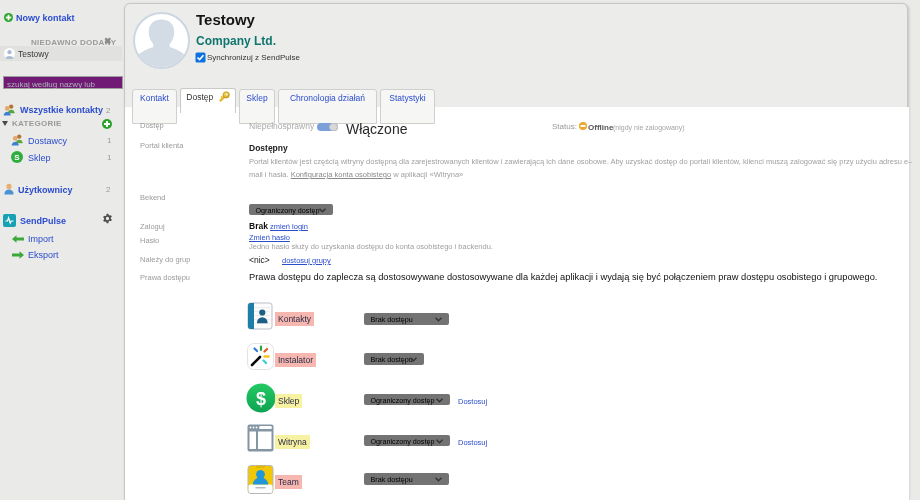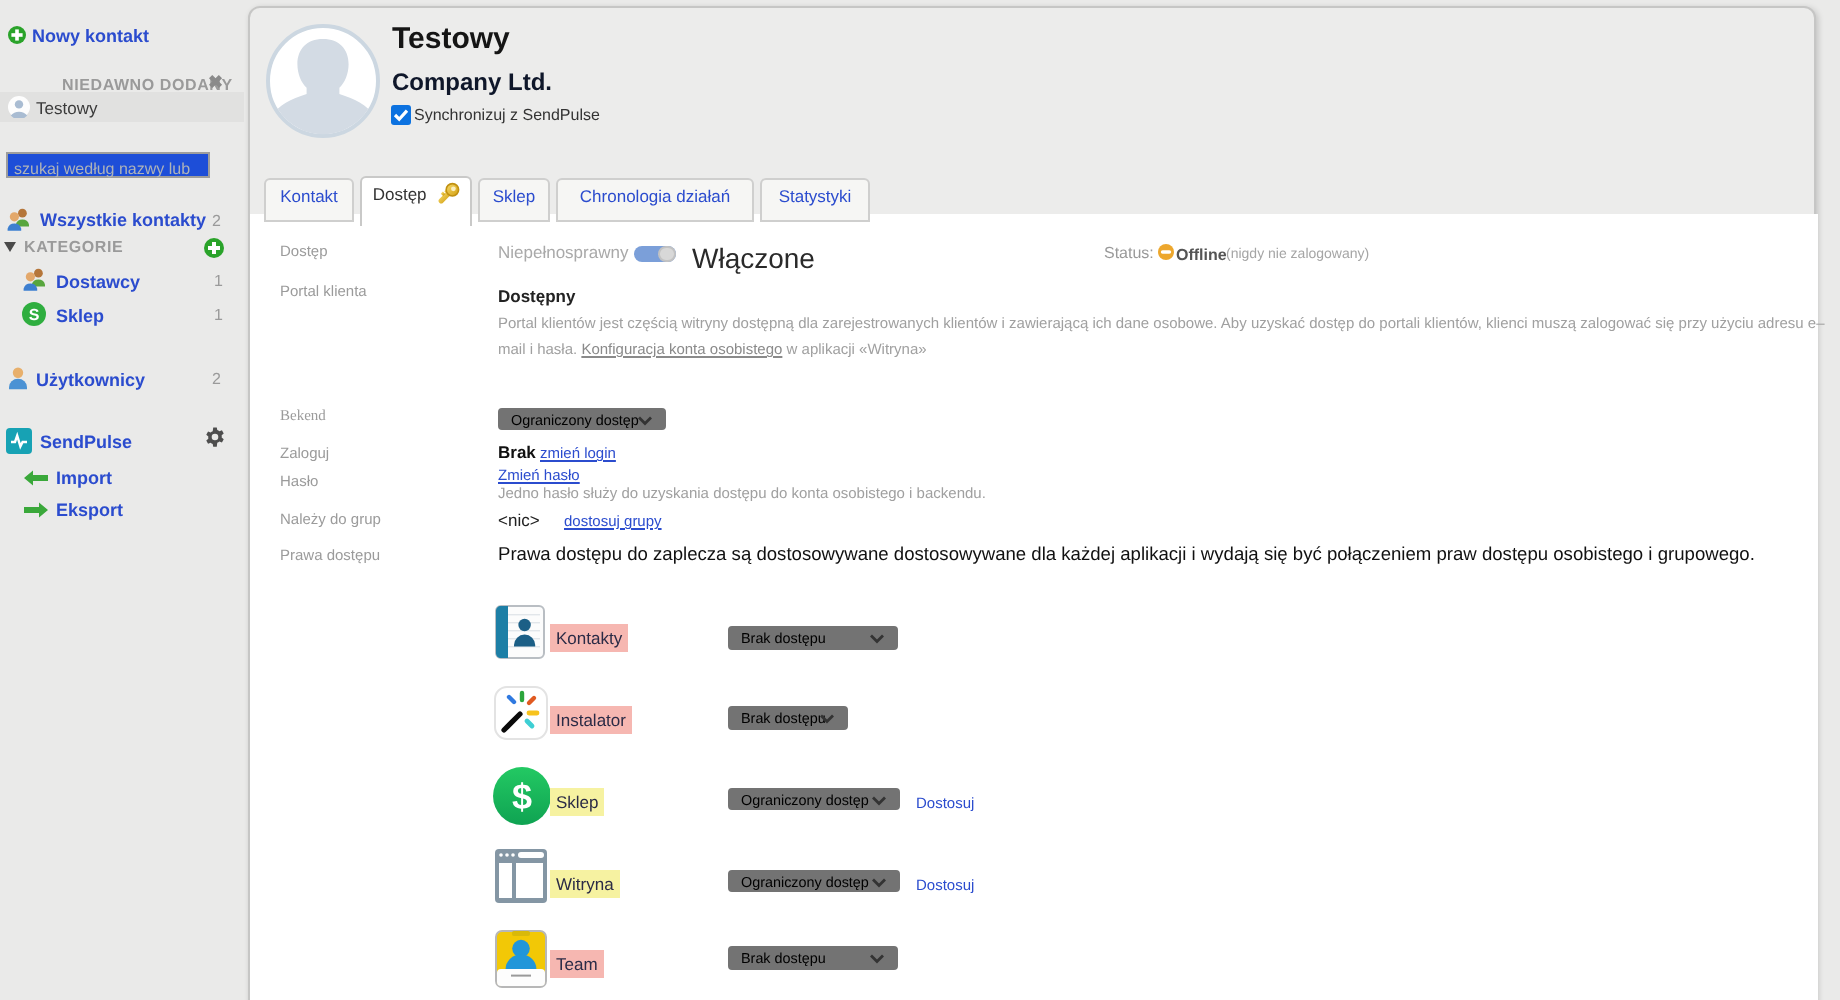--- a/index.html
+++ b/index.html
@@ -1,33 +1,33 @@
 <!DOCTYPE html>
 <html><head>
 <meta charset="utf-8">
 <style>
 * { margin:0; padding:0; box-sizing:border-box; }
 html,body { width:920px; height:500px; overflow:hidden; }
 body { font-family:"Liberation Sans", sans-serif; background:#eaeae9; position:relative; }
 .abs { position:absolute; }
-.blue { color:#2b4cce;font-weight:bold; }
+.blue { color:#2b4cce; }
 .bold { font-weight:bold; }
 
 
 #sidebar { position:absolute; left:0; top:0; width:122px; height:500px; background:#eaeae9; }
 .sb-item { position:absolute; white-space:nowrap; }
 
 
 #card { position:absolute; left:124px; top:3px; width:784px; height:520px;
   background:#ececeb; border:1px solid #c6c6c5; border-radius:6px 6px 0 0;
   box-shadow:1px 1px 3px rgba(0,0,0,0.18); }
 #cardwhite { position:absolute; left:0; top:103px; width:784px; height:417px; background:#ffffff; }
 
 
-.tab { position:absolute; top:85px; height:22px; background:#f6f6f4; border:1px solid #cfcfce;
+.tab { position:absolute; top:85px; height:35px; background:#f6f6f4; border:1px solid #cfcfce;
   border-radius:3px 3px 0 0; color:#2b4cce; font-size:8.5px; text-align:center; line-height:16px; }
 .tab-active { top:84px; height:25px; background:#ffffff; border:1px solid #c9c9c8; border-bottom:none;
   color:#333; line-height:17px; z-index:3; }
 
 
 .flabel { position:absolute; left:15px; color:#9b9b9b; font-size:7.5px; }
 .link { color:#2b4cce; text-decoration:underline; }
 
 
 .sel { position:absolute; background:#737373; border:3px solid #737373; border-radius:2px;
@@ -56,21 +56,21 @@
   <div class="sb-item bold" style="left:104px; top:36px; font-size:9px; color:#8a8a8a;">✖</div>
 
   <div class="sb-item" style="left:0; top:46px; width:122px; height:15px; background:#e1e1e0;"></div>
   <svg class="sb-item" style="left:4px; top:48px;" width="11" height="11" viewBox="0 0 11 11">
     <circle cx="5.5" cy="5.5" r="5.5" fill="#fdfdfd"></circle>
     <circle cx="5.5" cy="4.2" r="2.1" fill="#a9bcd2"></circle>
     <path d="M1.4 9.8 a5 4.5 0 0 1 8.2 0 a5.5 5.5 0 0 1 -8.2 0 Z" fill="#a9bcd2"></path>
   </svg>
   <div class="sb-item" style="left:18px; top:49px; font-size:8.5px; color:#3a3a3a;">Testowy</div>
 
-  <div class="sb-item" style="left:3px; top:76px; width:102px; height:13px; background:#1d4ed8; border:1px solid #9d9d9d;">
+  <div class="sb-item" style="left:3px; top:76px; width:120px; height:13px; background:#701a75; border:1px solid #9d9d9d;">
     <span style="position:absolute; left:3px; top:2.5px; font-size:8px; color:#aeb3b8; white-space:nowrap;">szukaj według nazwy lub</span>
   </div>
 
   <svg class="sb-item" style="left:3px; top:104px;" width="13" height="12" viewBox="0 0 13 12">
     <circle cx="8.2" cy="2.6" r="2.2" fill="#b5763a"></circle>
     <path d="M4.9 8.2 a3.4 3.2 0 0 1 6.6 0 l0 1 -6.6 0 Z" fill="#58a63e"></path>
     <circle cx="4.2" cy="4.4" r="2.3" fill="#e3a86b"></circle>
     <path d="M0.8 10.4 a3.5 3.4 0 0 1 6.8 0 l0 1 -6.8 0 Z" fill="#3d7fd0"></path>
   </svg>
   <div class="sb-item blue bold" style="left:20px; top:105px; font-size:9px;">Wszystkie kontakty</div>
@@ -136,21 +136,21 @@
           <circle cx="28.5" cy="28.5" r="26.6"></circle>
         </clipPath>
       </defs>
     <circle cx="28.5" cy="28.5" r="27.5" fill="#ffffff" stroke="#ccd7e1" stroke-width="2"></circle>
     <g clip-path="url(#avclip)">
       <path d="M28.5 7.5 c8.2 0 12.8 5.2 12.8 12.6 c0 4.8 -1.9 9.2 -4.6 11.8 l0 3.1 c7.8 2.4 14.2 5.9 17 10.6 l0 14 l-50.4 0 l0 -14 c2.8 -4.7 9.2 -8.2 17 -10.6 l0 -3.1 c-2.7 -2.6 -4.6 -7 -4.6 -11.8 C15.7 12.7 20.3 7.5 28.5 7.5 Z" fill="#d3dbe4"></path>
     </g>
   </svg>
 
   <div class="abs" style="left:71px; top:7px; font-size:15px; font-weight:bold; color:#151515;">Testowy</div>
-  <div class="abs" style="left:71px; top:30px; font-size:12px; font-weight:bold; color:#0f172a;">Company Ltd.</div>
+  <div class="abs" style="left:71px; top:30px; font-size:12px; font-weight:bold; color:#0f766e;">Company Ltd.</div>
 
   <svg class="abs" style="left:70px; top:48px;" width="11" height="11" viewBox="0 0 11 11">
     <rect x="0.5" y="0.5" width="10" height="10" rx="1.5" fill="#0c72e0"></rect>
     <path d="M2.5 5.5 L4.6 7.6 L8.5 3.3" stroke="#fff" stroke-width="1.6" fill="none"></path>
   </svg>
   <div class="abs" style="left:82px; top:48.5px; font-size:8px; color:#333;">Synchronizuj z SendPulse</div>
 
   <div class="tab" style="left:7px; width:45px;">Kontakt</div>
   <div class="tab tab-active" style="left:55px; width:56px;">Dostęp
     <svg style="vertical-align:-2px; margin-left:3px;" width="11" height="11" viewBox="0 0 11 11">
@@ -185,21 +185,21 @@
   </svg>
   <div class="abs bold" style="left:463px; top:118.5px; font-size:8px; color:#555;">Offline</div>
   <div class="abs" style="left:488px; top:120px; font-size:7px; color:#a5a5a5;">(nigdy nie zalogowany)</div>
 
   <div class="flabel" style="top:136.5px;">Portal klienta</div>
   <div class="abs bold" style="left:124px; top:138.5px; font-size:8.5px; color:#222;">Dostępny</div>
   <div class="abs" style="left:124px; top:151px; width:680px; font-size:7.5px; color:#a0a0a0; line-height:13px;">
     Portal klientów jest częścią witryny dostępną dla zarejestrowanych klientów i zawierającą ich dane osobowe. Aby uzyskać dostęp do portali klientów, klienci muszą zalogować się przy użyciu adresu e–<br>mail i hasła. <span style="color:#8a8a8a; text-decoration:underline;">Konfiguracja konta osobistego</span> w aplikacji «Witryna»
   </div>
 
-  <div class="flabel" style="top:199px;font-family:Liberation Serif, serif;">Bekend</div>
+  <div class="flabel" style="top:189px;">Bekend</div>
   <div class="sel" style="left:124px; top:200px; width:84px; height:11px;">
     <span class="txt">Ograniczony dostęp</span>
     <svg class="car" width="7" height="5" viewBox="0 0 7 5">
         <path d="M0.5 0.8 L3.5 3.8 L6.5 0.8" stroke="#333" stroke-width="1.4" fill="none"></path>
       </svg>
   </div>
 
   <div class="flabel" style="top:217.5px;">Zaloguj</div>
   <div class="abs bold" style="left:124px; top:216.5px; font-size:8.5px; color:#111;">Brak</div>
   <div class="abs link" style="left:145px; top:218px; font-size:7.5px;">zmień login</div>

